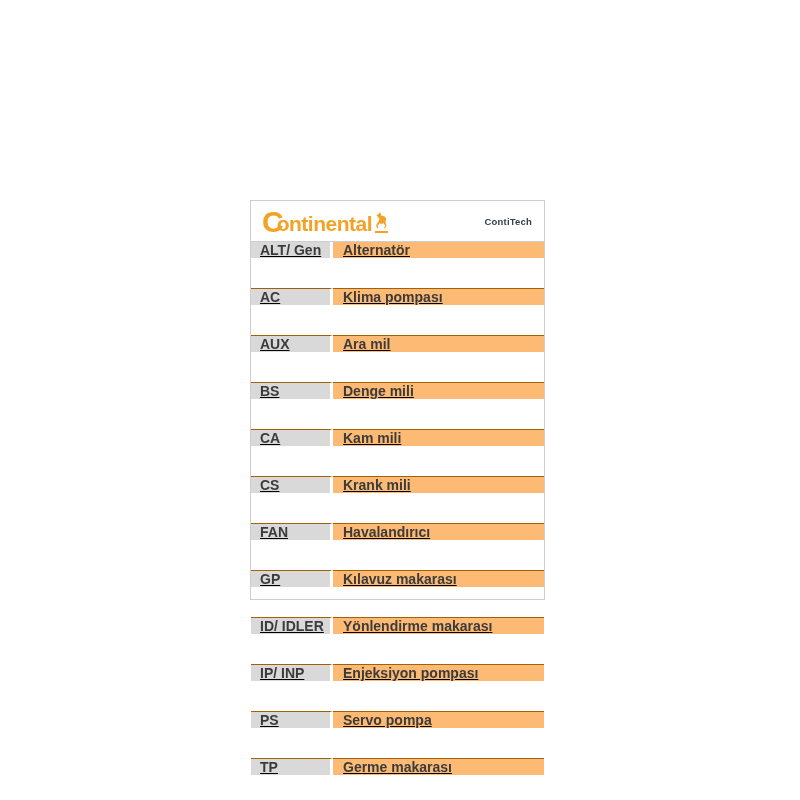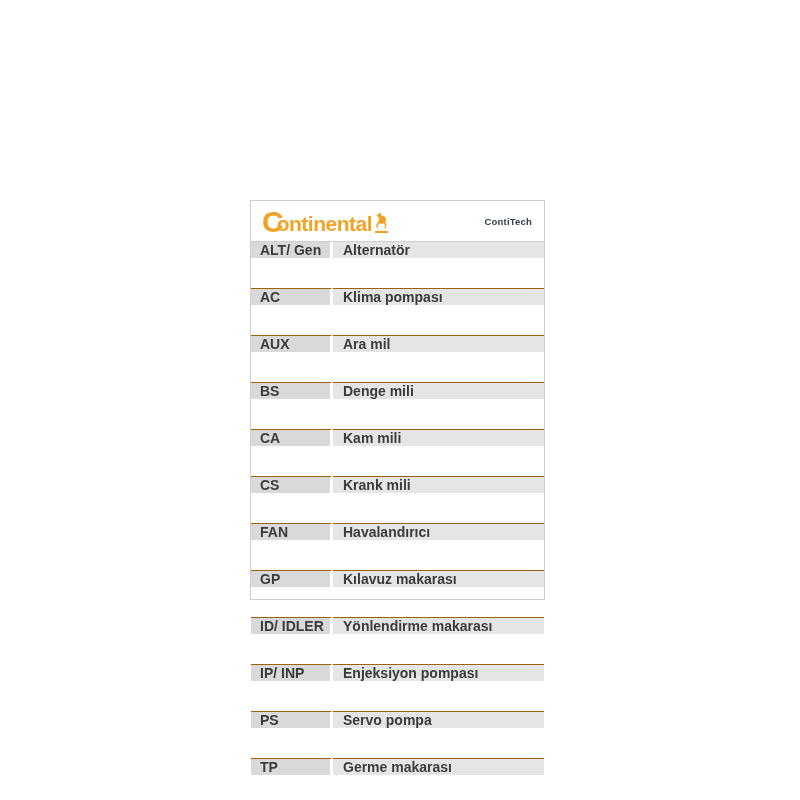--- a/index.html
+++ b/index.html
@@ -81,20 +81,21 @@
   
   .rows {
     flex: 1 1 auto;
     display: flex;
     flex-direction: column;
   }
   .row {
     flex: 1 1 0;
     display: flex;
     align-items: stretch;
+    text-decoration: underline;
   }
   .cell {
     display: flex;
     align-items: center;
     font-size: 14px;
     font-weight: bold;
     color: #3b3b3b;
     box-sizing: border-box;
     overflow: hidden;
     white-space: nowrap;
@@ -105,21 +106,21 @@
   }
   .abbr {
     width: 82px;
     flex: 0 0 82px;
     background: #d9d9d9;
     padding-left: 9px;
     border-right: 3px solid #ffffff;
   }
   .desc {
     flex: 1 1 auto;
-    background: #e5e5e5;
+    background: #fdba74;
     padding-left: 10px;
   }
 </style>
 </head>
 <body>
 
 <div class="canvas">
   <div class="card">
 
     <div class="header">

